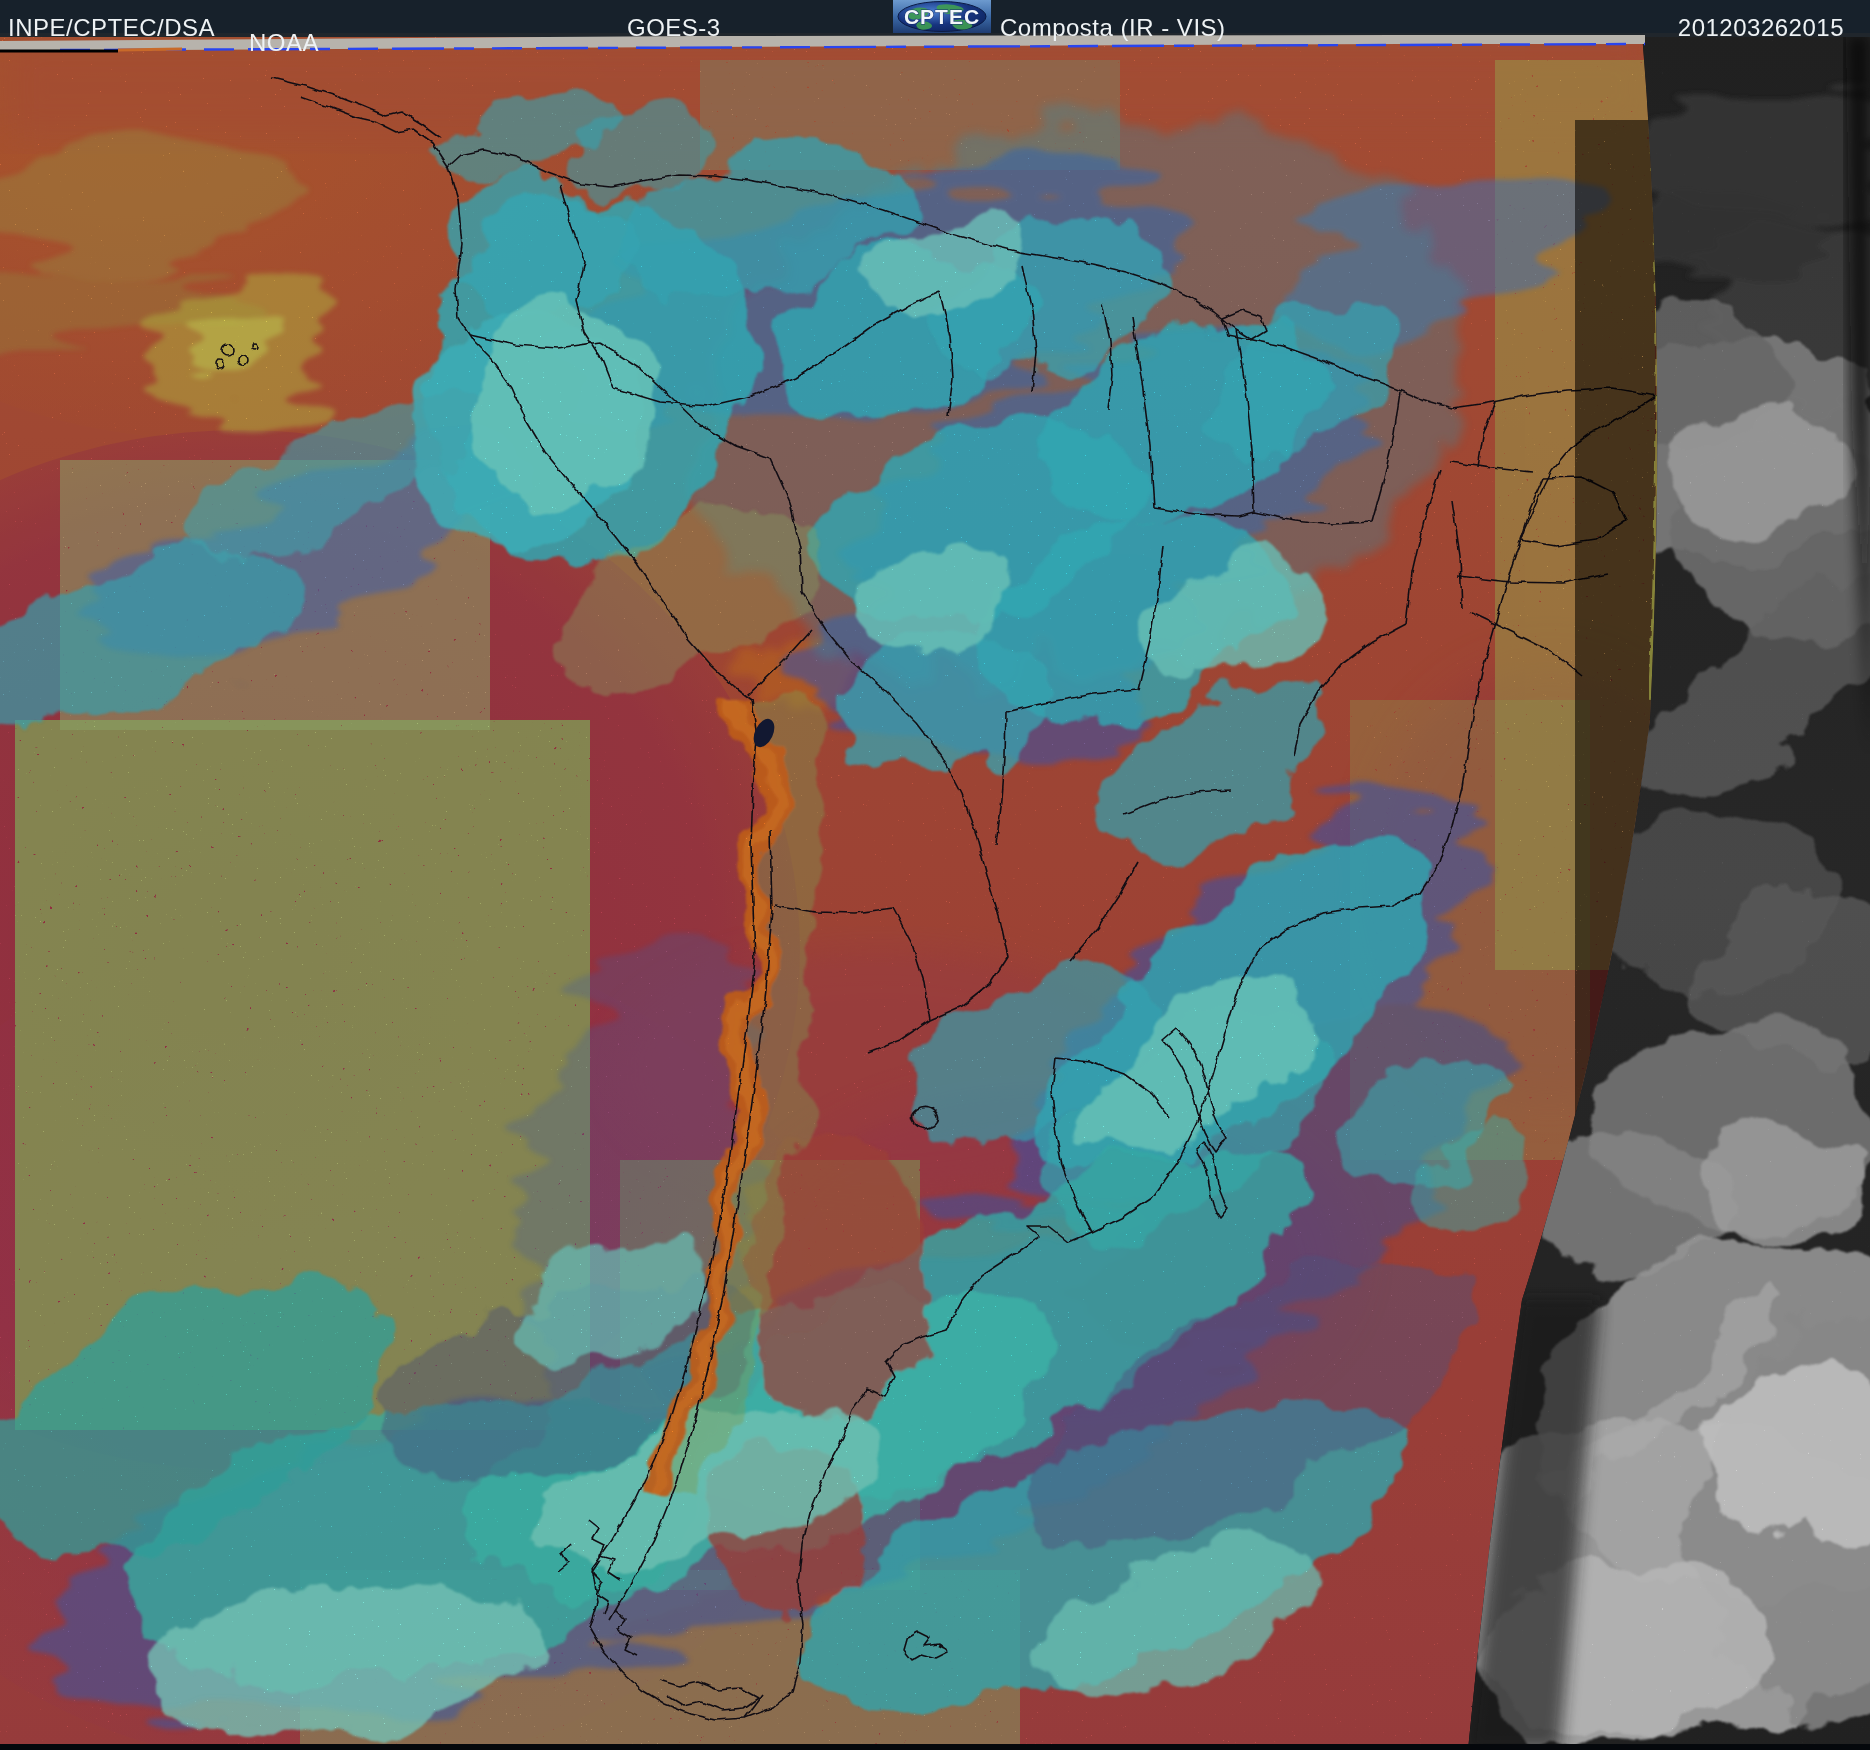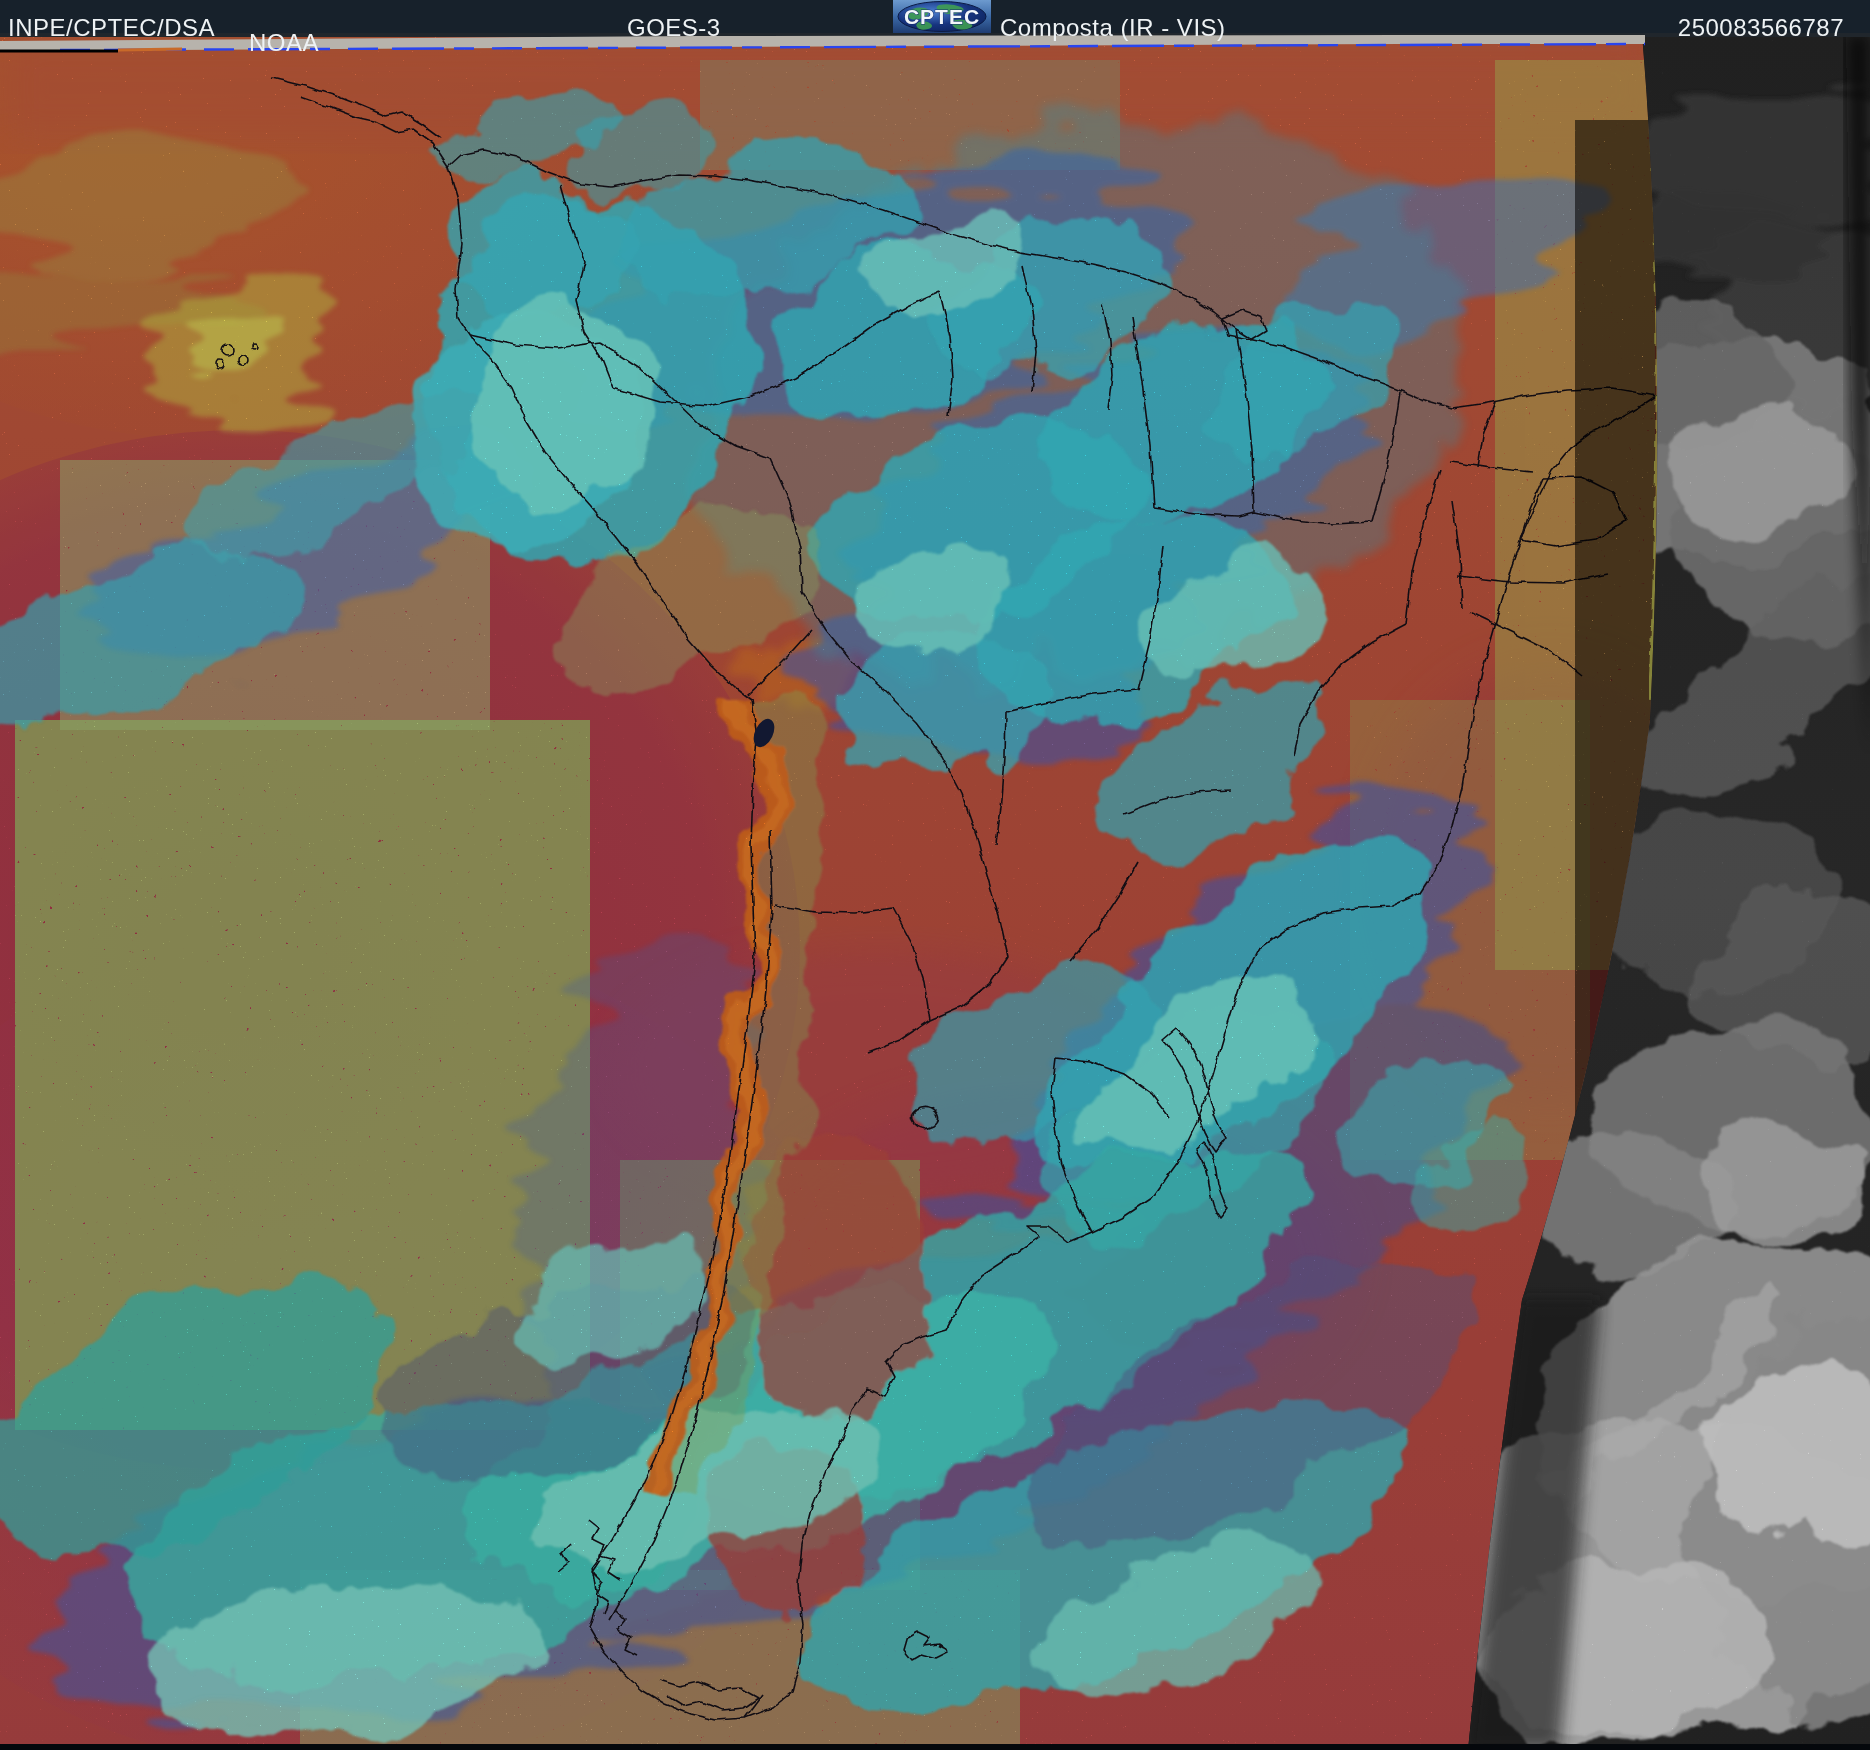--- a/index.html
+++ b/index.html
@@ -292,21 +292,21 @@
 </g>
 
 <rect x="0" y="1744" width="1870" height="6" fill="#05080c"></rect>
 </svg>
 
 <header class="titlebar">
   <span class="lbl" id="lbl-agency">INPE/CPTEC/DSA</span>
   <span class="lbl" id="lbl-noaa">NOAA</span>
   <span class="lbl" id="lbl-sat">GOES-3</span>
   <span class="lbl" id="lbl-product">Composta (IR - VIS)</span>
-  <span class="lbl" id="lbl-time">250083566787</span>
+  <span class="lbl" id="lbl-time">201203262015</span>
 
   <svg class="logo" width="98" height="33" viewBox="0 0 98 33">
     <defs>
       <linearGradient id="g-logo-bg" x1="0" y1="0" x2="0" y2="1">
         <stop offset="0" stop-color="#6d9ace"></stop>
             <stop offset=".5" stop-color="#3c6aa8"></stop>
         <stop offset="1" stop-color="#1e3c72"></stop>
       </linearGradient>
     </defs>
     <rect x="0" y="0" width="98" height="33" fill="url(#g-logo-bg)"></rect>

